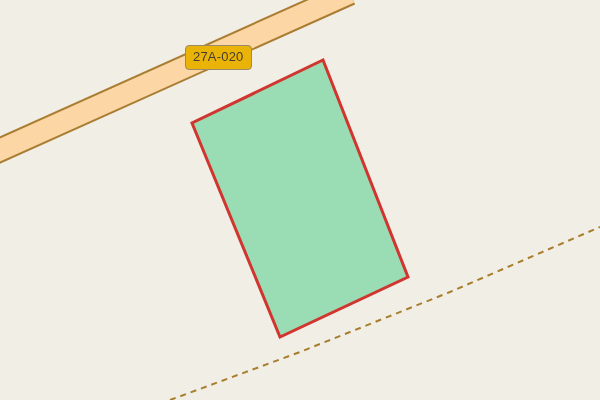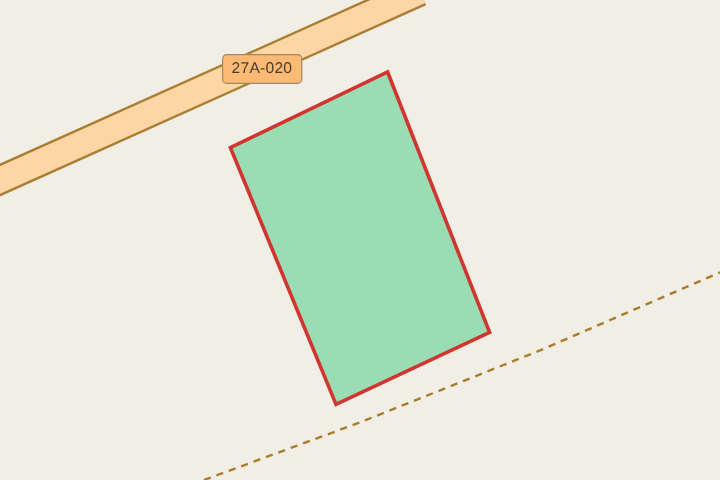--- a/index.html
+++ b/index.html
@@ -47,14 +47,14 @@
 
     <polyline fill="none" points="-20,159 350,-7" stroke="#aa7d32" stroke-width="25"></polyline>
 
     <polyline fill="none" points="-20,159 350,-7" stroke="#fcd6a4" stroke-width="21"></polyline>
 
     <polygon stroke-linejoin="miter" points="323,60 408,277 280,337 192,123" fill="#9addb4" stroke="#d1352f" stroke-width="3"></polygon>
 
     <polyline fill="none" stroke-linecap="butt" points="170,400 300,352 450,292 600,227" stroke="#a87e2d" stroke-width="2" stroke-dasharray="6 5"></polyline>
   </svg>
 
-  <div class="road-label" style="background-color: #fdba74; border-color: rgb(154, 138, 104); color: rgb(69, 60, 47); text-align: right;">27A-020</div>
+  <div class="road-label" style="background-color: #eab308; border-color: rgb(154, 138, 104); color: rgb(69, 60, 47); text-align: right;">27A-020</div>
 </div>
 
 </body></html>

